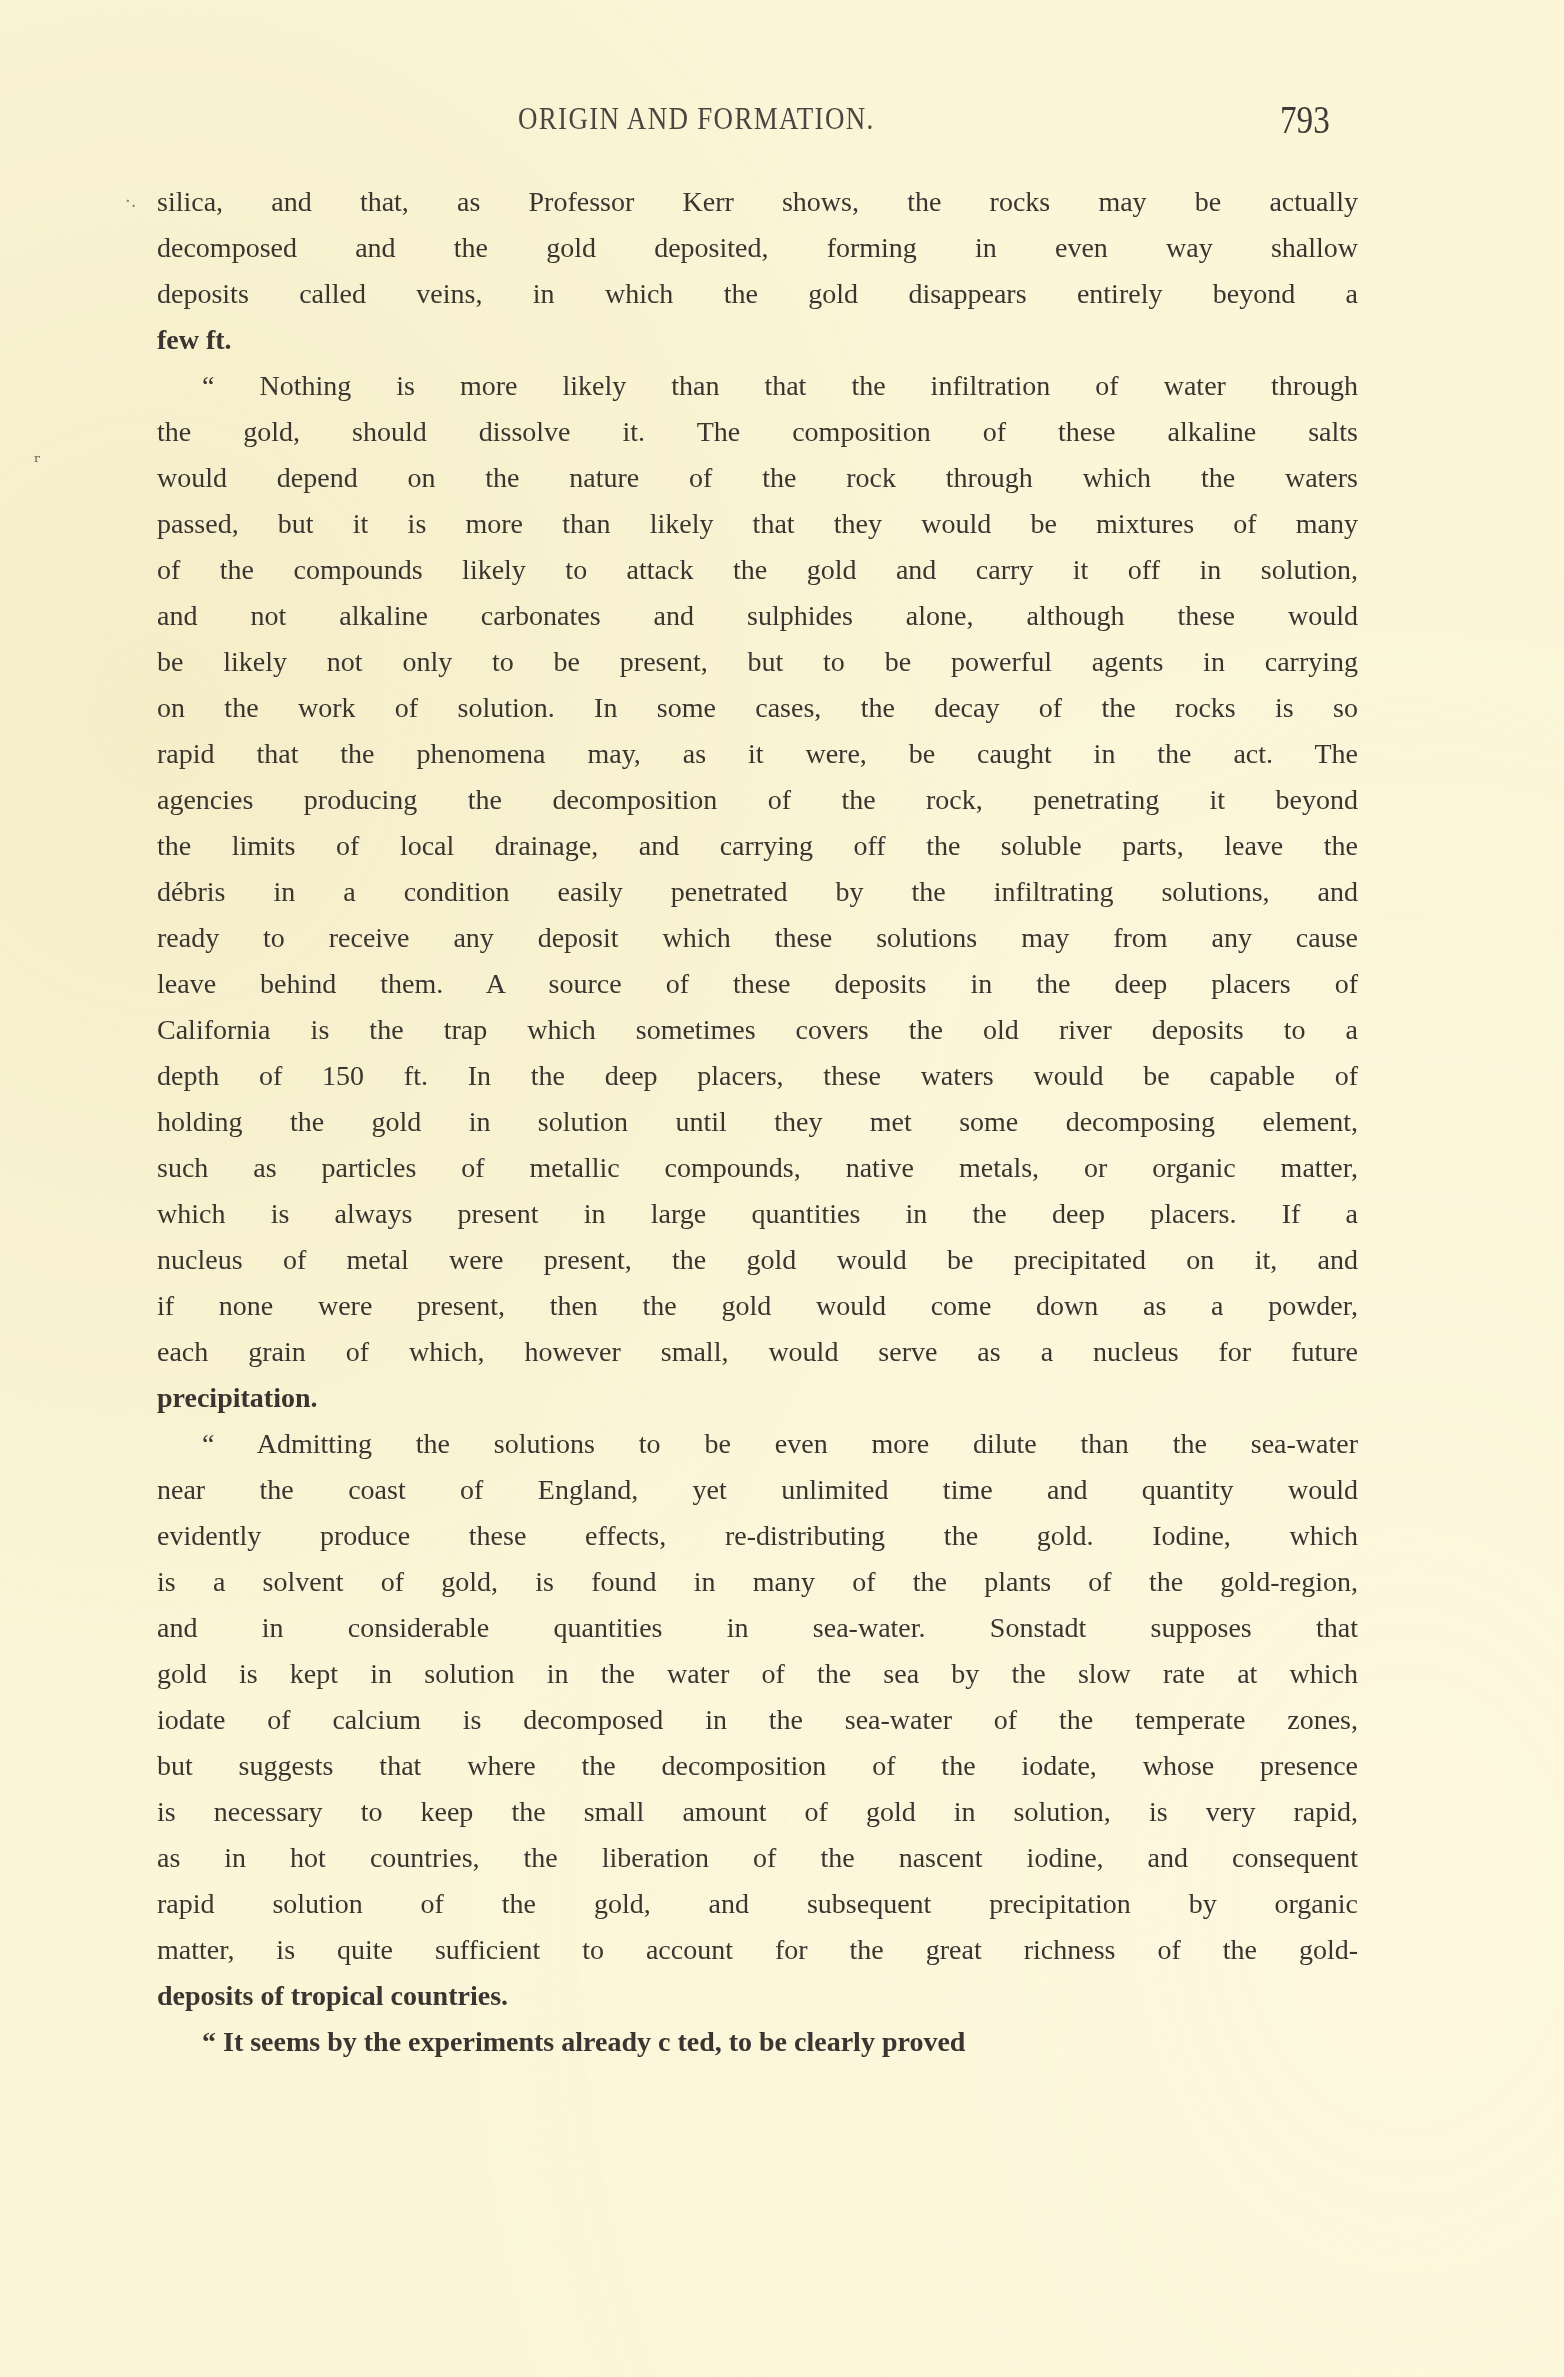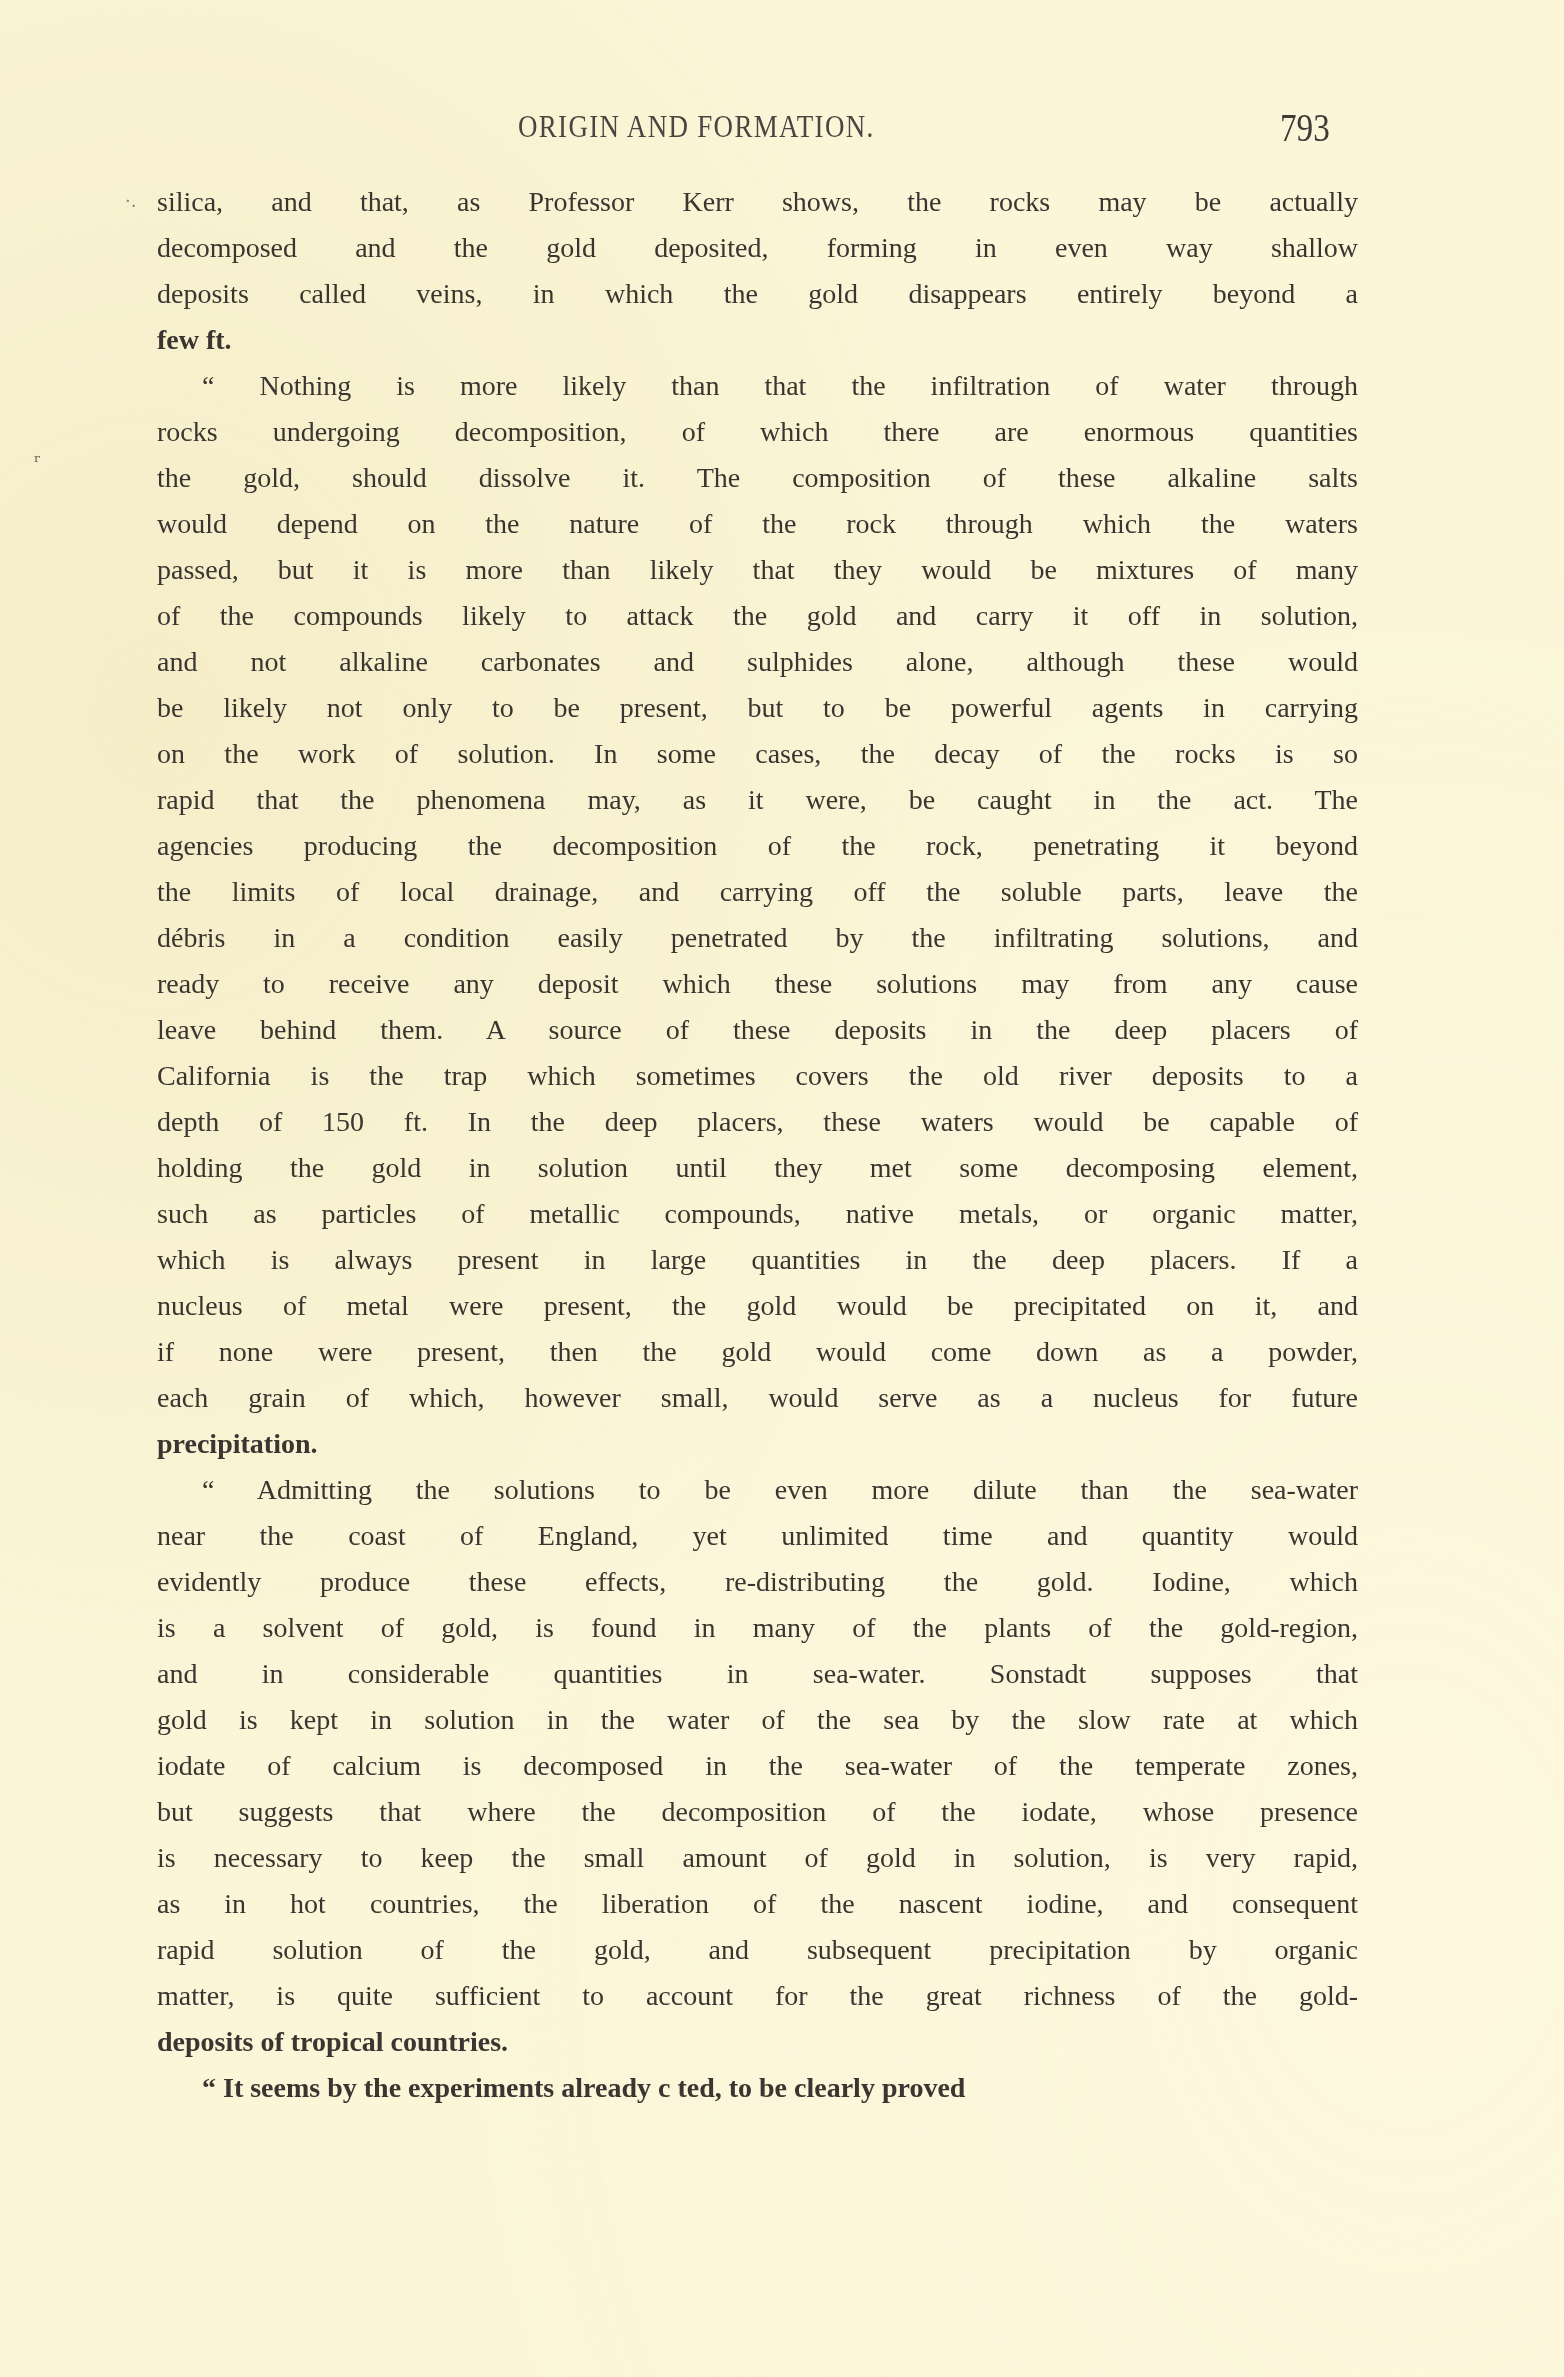--- a/index.html
+++ b/index.html
@@ -6,21 +6,21 @@
   body {
     width: 1565px; height: 2377px;
     background: #fbf6d8;
     background-image: radial-gradient(ellipse at 10% 30%, #f6edc8 0%, rgba(251,246,216,0) 45%),
                       radial-gradient(ellipse at 90% 80%, #fdf8de 0%, rgba(251,246,216,0) 50%);
     position: relative; overflow: hidden;
     color: #3a3530;
     font-family: "DejaVu Serif", "Liberation Serif", serif;
   }
   .running-head {
-    position: absolute; top: 97px; left: 0; width: 1287px; height: 54px; margin-top: 8px;
+    position: absolute; top: 97px; left: 0; width: 1287px; height: 54px;
   }
   .head-title {
     position: absolute; left: 518px; top: 3.6px;
     font-family: "Liberation Serif", serif;
     font-size: 27px; letter-spacing: 1.3px; color: #4a4540;
     transform: scaleY(1.15); transform-origin: left top;
   }
   .page-number {
     position: absolute; left: 1280px; top: 0px;
     font-family: "Liberation Serif", serif;
@@ -58,21 +58,20 @@
 
 <div class="body-text" id="body-text">
     <div>
       <div class="line">silica, and that, as Professor Kerr shows, the rocks may be actually</div>
       <div class="line">decomposed and the gold deposited, forming in even way shallow</div>
       <div class="line">deposits called veins, in which the gold disappears entirely beyond a</div>
       <div class="line last">few ft.</div>
     </div>
     <div>
       <div class="line indent">“ Nothing is more likely than that the infiltration of water through</div>
-      <div class="line">rocks undergoing decomposition, of which there are enormous quantities</div>
       <div class="line">the gold, should dissolve it. The composition of these alkaline salts</div>
       <div class="line">would depend on the nature of the rock through which the waters</div>
       <div class="line">passed, but it is more than likely that they would be mixtures of many</div>
       <div class="line">of the compounds likely to attack the gold and carry it off in solution,</div>
       <div class="line">and not alkaline carbonates and sulphides alone, although these would</div>
       <div class="line">be likely not only to be present, but to be powerful agents in carrying</div>
       <div class="line">on the work of solution. In some cases, the decay of the rocks is so</div>
       <div class="line">rapid that the phenomena may, as it were, be caught in the act. The</div>
       <div class="line">agencies producing the decomposition of the rock, penetrating it beyond</div>
       <div class="line">the limits of local drainage, and carrying off the soluble parts, leave the</div>

